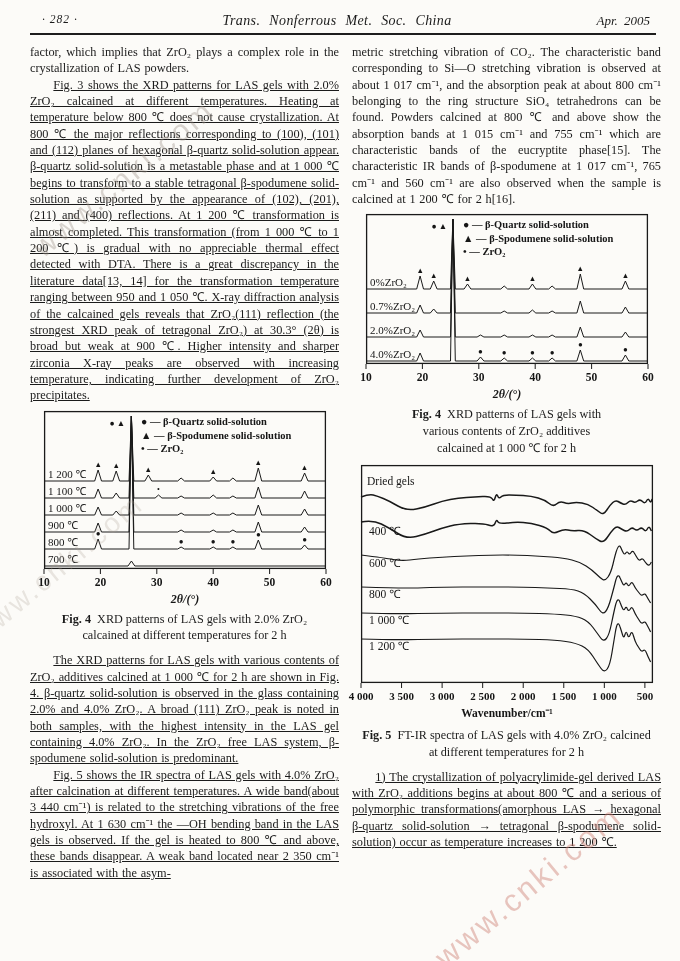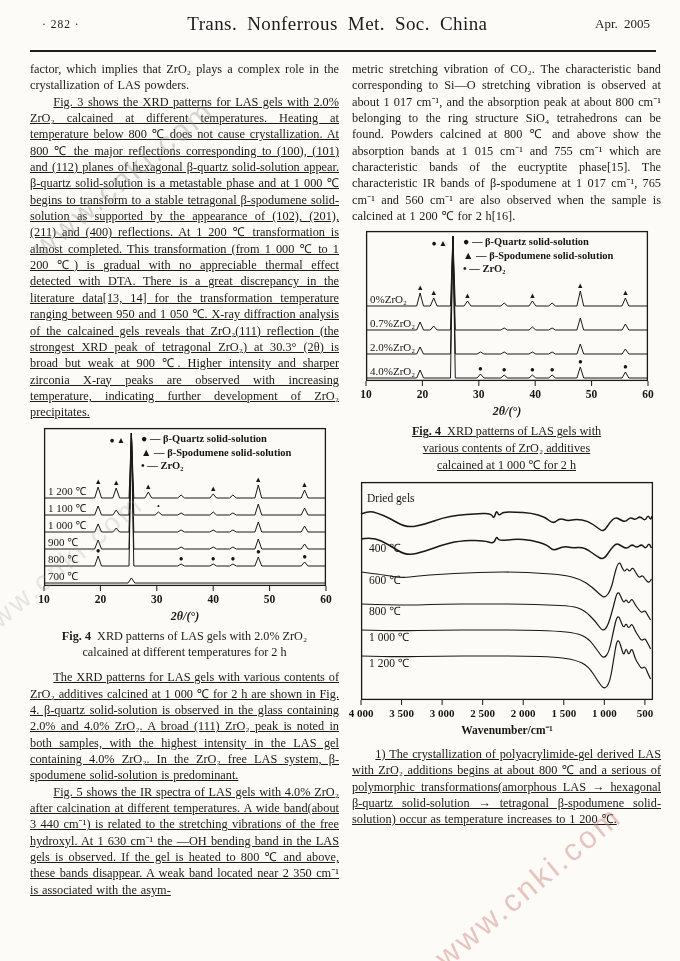--- a/index.html
+++ b/index.html
@@ -1,33 +1,33 @@
 <!DOCTYPE html>
 <html><head>
 <meta charset="utf-8">
 <style>
   html,body{margin:0;padding:0;background:#d8d6d0;}
   .page{position:relative;width:680px;height:961px;margin:0 auto;background:#fcfbf8;overflow:hidden;
         font-family:"Liberation Serif",serif;color:#1b1b1b;}
-  header{display:flex;justify-content:space-between;align-items:center;
-         padding:13px 30px 15px 42px;}
+  header{display:flex;justify-content:space-between;align-items:flex-start;
+         padding:13px 30px 4px 42px;font-style:italic;}
   .pg-num{font-size:11.5px;letter-spacing:1px;}
-  .journal{font-size:19px;word-spacing:5px;letter-spacing:.4px;}
+  .journal{font-size:14px;word-spacing:5px;letter-spacing:.4px;}
   .issue{font-size:13px;word-spacing:3px;}
   .rule{border-top:2px solid #1d1d1d;margin:0 24px 9px 30px;}
   .columns{display:flex;gap:13px;padding:0 20px 0 30px;justify-content:space-between;}
   .col{width:309px;flex:none;}
   p.body-text{margin:0;font-size:12.3px;line-height:1.33;text-align:justify;word-spacing:.7px;}
   p.indent{text-indent:1.9em;text-decoration:underline;}
   figure{margin:7px 0 4px;}
   .chart{display:flex;justify-content:center;}
   svg{overflow:visible;display:block;}
   .fig-caption{font-size:12.2px;line-height:1.38;text-align:center;margin:2px auto 8px;}
   .cap-w1{max-width:284px;}
-  .cap-w2{max-width:216px;text-decoration:underline;}
+  .cap-w2{max-width:216px;}
   .cap-w3{max-width:300px;}
   .section-heading{font-size:13px;font-weight:bold;margin:14px 0 10px;letter-spacing:.3px;}
   .section-heading .h-num{margin-right:1.6em;}
   .watermark{position:absolute;font-family:"Liberation Sans",sans-serif;
              transform:rotate(-40deg);transform-origin:left top;letter-spacing:3px;
              white-space:nowrap;pointer-events:none;z-index:3;}
   .wm-top{left:26px;top:238px;font-size:30px;color:rgba(158,146,138,.38);}
   .wm-mid{left:-34px;top:625px;font-size:28px;color:rgba(170,158,148,.25);}
   .wm-bottom{left:428px;top:948px;font-size:31px;color:rgba(206,128,118,.45);}
 </style>
@@ -203,20 +203,23 @@
               <text x="162.22222222222223" y="235" fill="#161616" font-family="&quot;Liberation Serif&quot;,serif" font-size="11" text-anchor="middle" font-weight="bold">2 000</text>
               <line x1="202.77777777777777" y1="218" x2="202.77777777777777" y2="223" stroke="#1a1a1a"></line>
               <text x="202.77777777777777" y="235" fill="#161616" font-family="&quot;Liberation Serif&quot;,serif" font-size="11" text-anchor="middle" font-weight="bold">1 500</text>
               <line x1="243.33333333333334" y1="218" x2="243.33333333333334" y2="223" stroke="#1a1a1a"></line>
               <text x="243.33333333333334" y="235" fill="#161616" font-family="&quot;Liberation Serif&quot;,serif" font-size="11" text-anchor="middle" font-weight="bold">1 000</text>
               <line x1="283.88888888888886" y1="218" x2="283.88888888888886" y2="223" stroke="#1a1a1a"></line>
               <text x="283.88888888888886" y="235" fill="#161616" font-family="&quot;Liberation Serif&quot;,serif" font-size="11" text-anchor="middle" font-weight="bold">500</text>
               <text x="146" y="252" fill="#161616" font-family="&quot;Liberation Serif&quot;,serif" font-size="11.5" text-anchor="middle" font-weight="bold">Wavenumber/cm⁻¹</text>
             </svg>
           </div>
+        <figcaption class="fig-caption cap-w3">
+          <b>Fig. 5</b>&nbsp;&nbsp;<span>FT-IR spectra of LAS gels with 4.0% ZrO₂ calcined at different temperatures for 2 h</span>
+        </figcaption>
       </figure>
 
 
       <p class="body-text indent">1) The crystallization of polyacrylimide-gel derived LAS with ZrO₂ additions begins at about 800 ℃ and a serious of polymorphic transformations(amorphous LAS → hexagonal β-quartz solid-solution → tetragonal β-spodumene solid-solution) occur as temperature increases to 1 200 ℃.</p>
     </div>
 
   </main>
 </div>
 
 </body></html>

